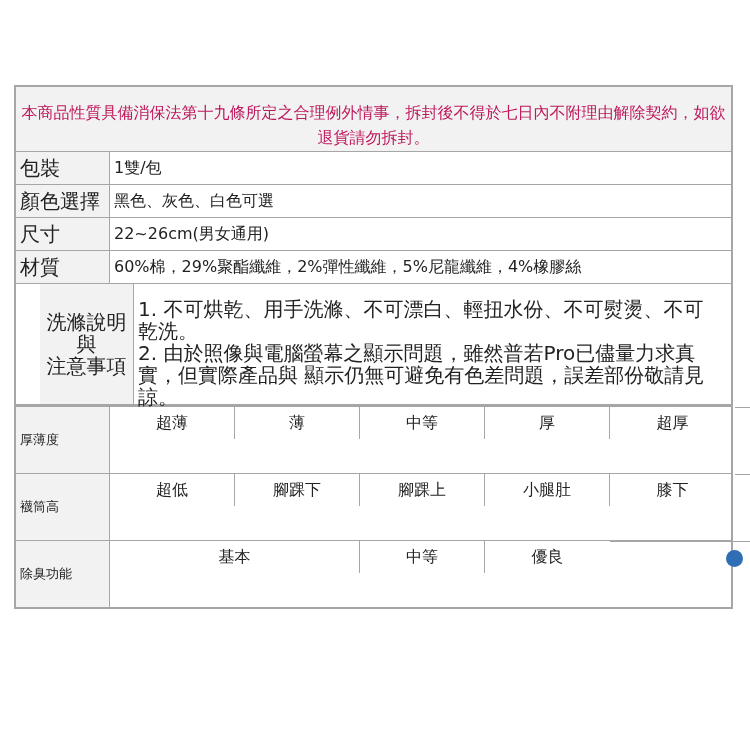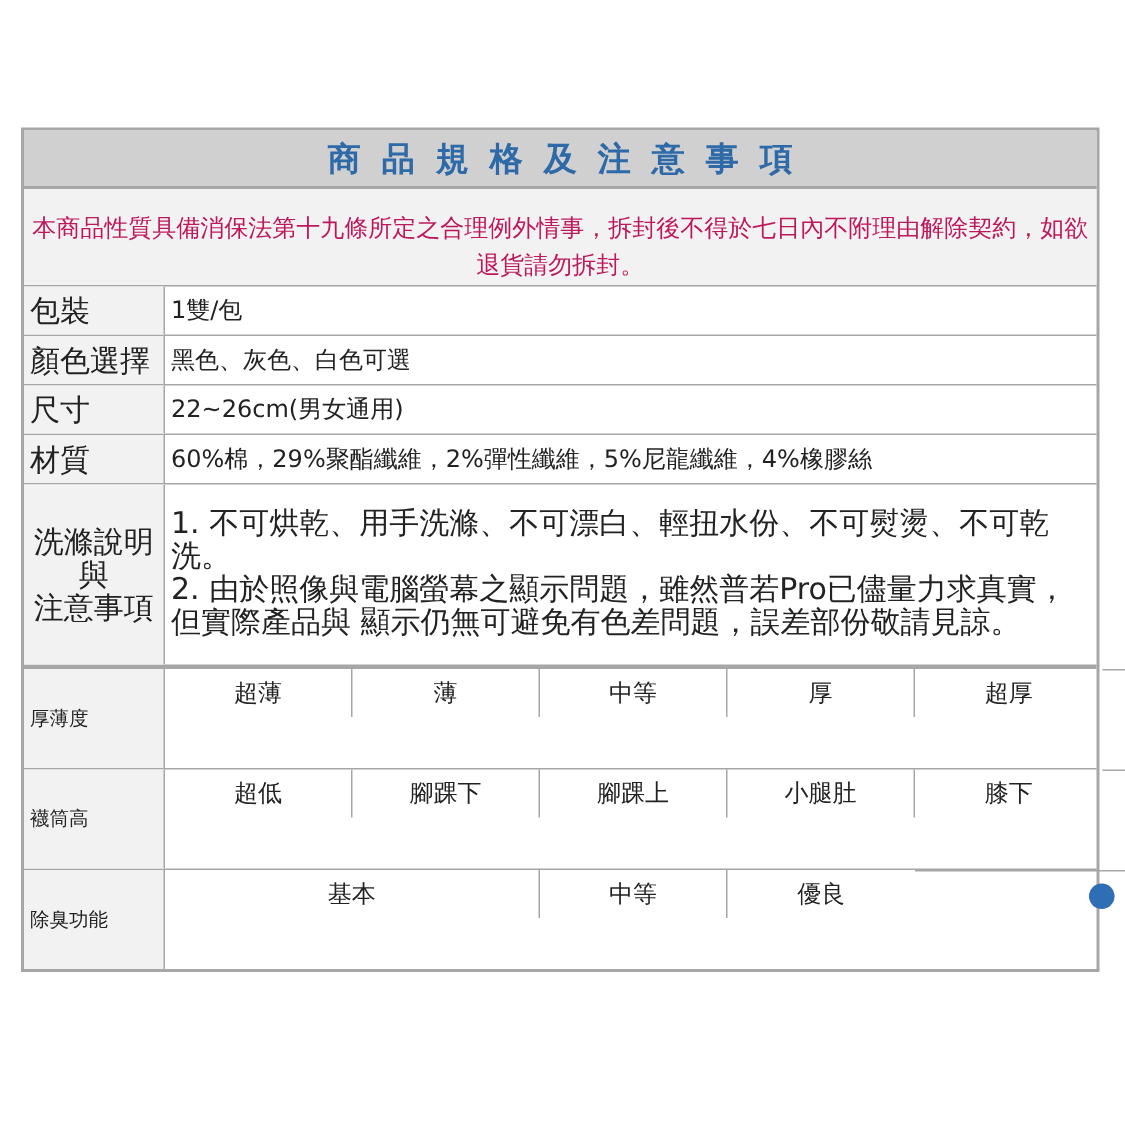--- a/index.html
+++ b/index.html
@@ -10,41 +10,40 @@
   .title { height:37px; background:#d0d0d0; border-bottom:2px solid #a6a6a6;
            display:flex; align-items:center; justify-content:center;
            color:#2e6aa8; font-weight:bold; font-size:22px; letter-spacing:14px; padding-left:14px; }
   .notice { background:#f2f2f2; border-bottom:1px solid #a6a6a6; color:#be185d;
             font-size:16px; line-height:25px; text-align:center; padding:13px 4px 3px; height:48px; box-sizing:content-box; }
   .row { display:flex; border-bottom:1px solid #a6a6a6; }
   .label { width:94px; flex:0 0 94px; background:#f2f2f2; border-right:1px solid #a6a6a6;
            font-size:20px; display:flex; align-items:center; padding-left:4px; box-sizing:border-box; }
   .value { flex:1; font-size:16px; display:flex; align-items:center; padding-left:4px; }
   .row.h33 { height:32px; }
-  .row.wash { height:120px; border-bottom:3px solid #a6a6a6; }
+  .row.wash { height:120px; border-bottom:3px solid #a6a6a6;padding-left:24px; }
   .wash .label { justify-content:center; text-align:center; line-height:22px; padding-left:0; }
   .wash .value { display:block; padding:14px 10px 0 4px; line-height:22px; font-size:20px; }
   .grid-row { display:flex; border-bottom:1px solid #a6a6a6; }
   .grid-row:last-child { border-bottom:none; }
   .grid-label { width:94px; flex:0 0 94px; background:#f2f2f2; border-right:1px solid #a6a6a6;
                 font-size:13px; display:flex; align-items:center; padding-left:4px; box-sizing:border-box; height:66px; }
   .grid-body { flex:1; display:flex; flex-direction:row; }
   .sub { display:flex; height:32px; }
   .sub + .sub { border-top:1px solid #a6a6a6; height:33px; }
   .cell { width:125px; flex:0 0 auto; border-right:1px solid #a6a6a6; box-sizing:border-box;
           display:flex; align-items:center; justify-content:center; font-size:16px; }
   .cell:last-child { border-right:none; flex:1; }
   .cell.w250 { width:250px; }
   .dot { width:17px; height:17px; border-radius:50%; background:#2f6db5; display:inline-block; }
 </style>
 </head>
 <body>
 
 <div class="sheet">
-  <div class="title">商品規格及注意事項</div>
   <div class="notice">本商品性質具備消保法第十九條所定之合理例外情事，拆封後不得於七日內不附理由解除契約，如欲退貨請勿拆封。</div>
 
   <div class="row h33">
     <div class="label">包裝</div>
     <div class="value">1雙/包</div>
   </div>
   <div class="row h33">
     <div class="label">顏色選擇</div>
     <div class="value">黑色、灰色、白色可選</div>
   </div>

